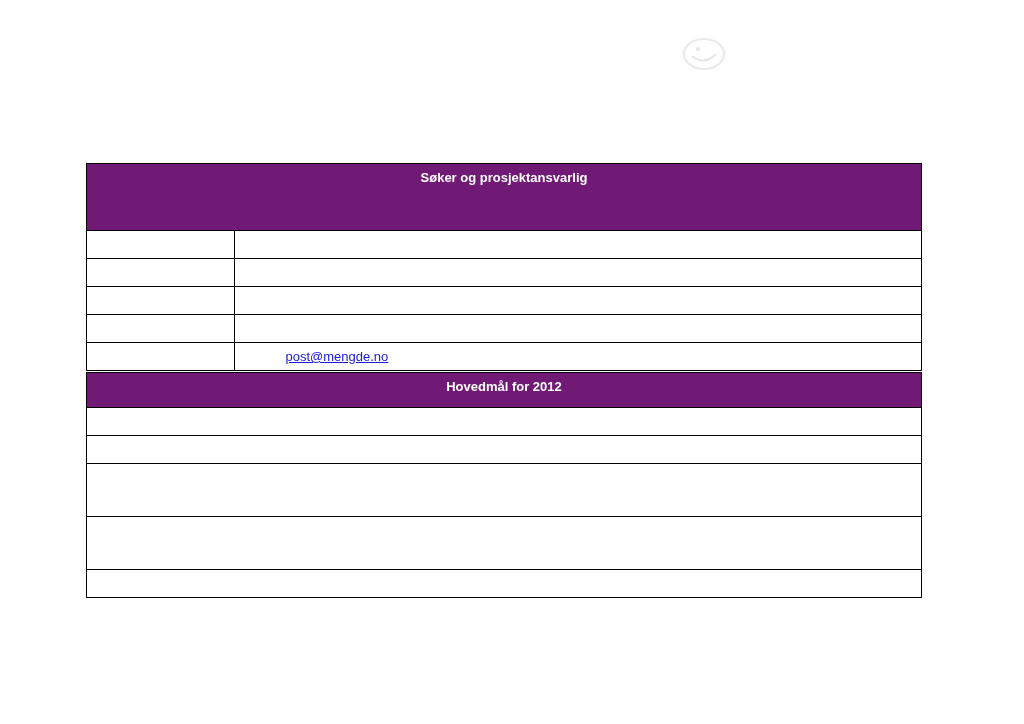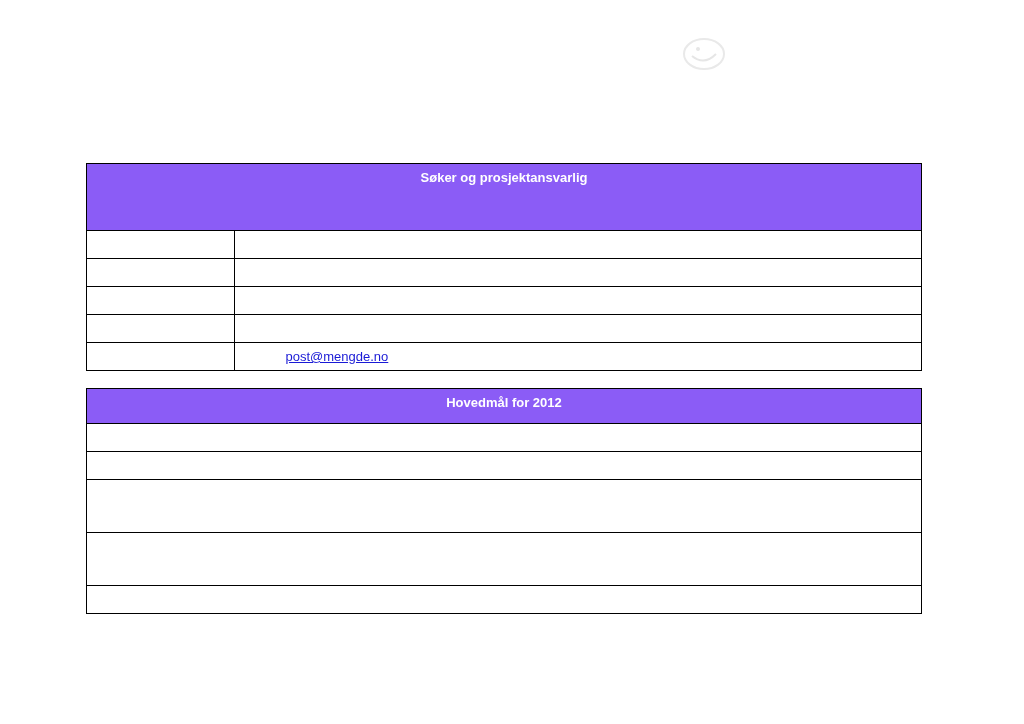--- a/index.html
+++ b/index.html
@@ -33,25 +33,25 @@
     border-collapse: collapse;
     table-layout: fixed;
     width: 836px;
   }
   .tbl td, .tbl th {
     border: 1px solid #000;
     padding: 6px 10px;
     vertical-align: top;
   }
   .hdr {
-    background: #8b5cf6;
+    background: #701a75;
     font-weight: bold;
   }
   .tbl1 { top: 163px; }
-  .tbl2 { top: 388px; text-align: center; }
+  .tbl2 { top: 372px; text-align: center; }
   .tbl1 col.c1 { width: 148px; }
   .tbl1 col.c2 { width: auto; }
   a.mail {
     color: #1a1ad6;
     text-decoration: underline;
   }
   .tbl1 .hrow th { height: 54px; }
   .tbl2 .hrow th { height: 22px; }
 </style>
 </head>

